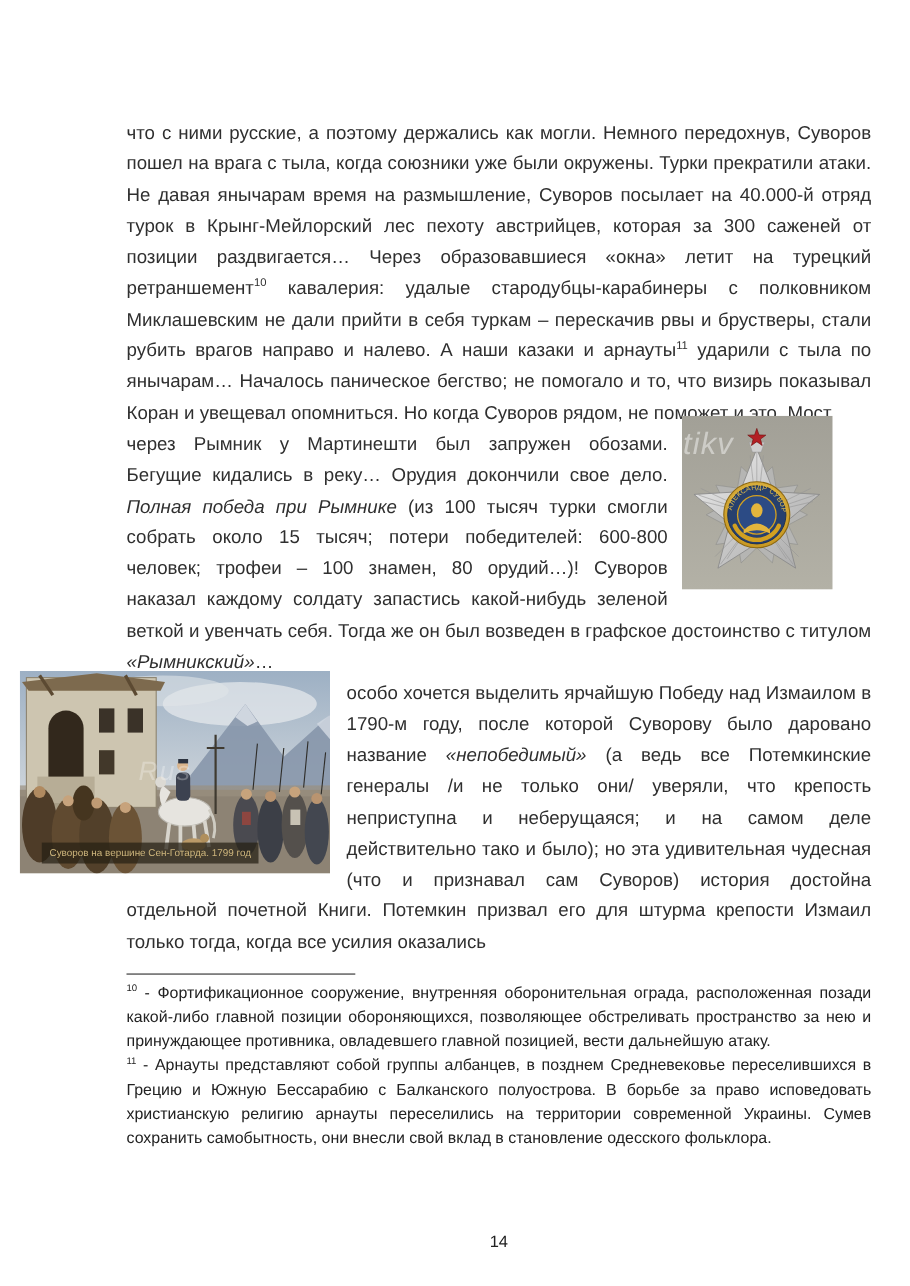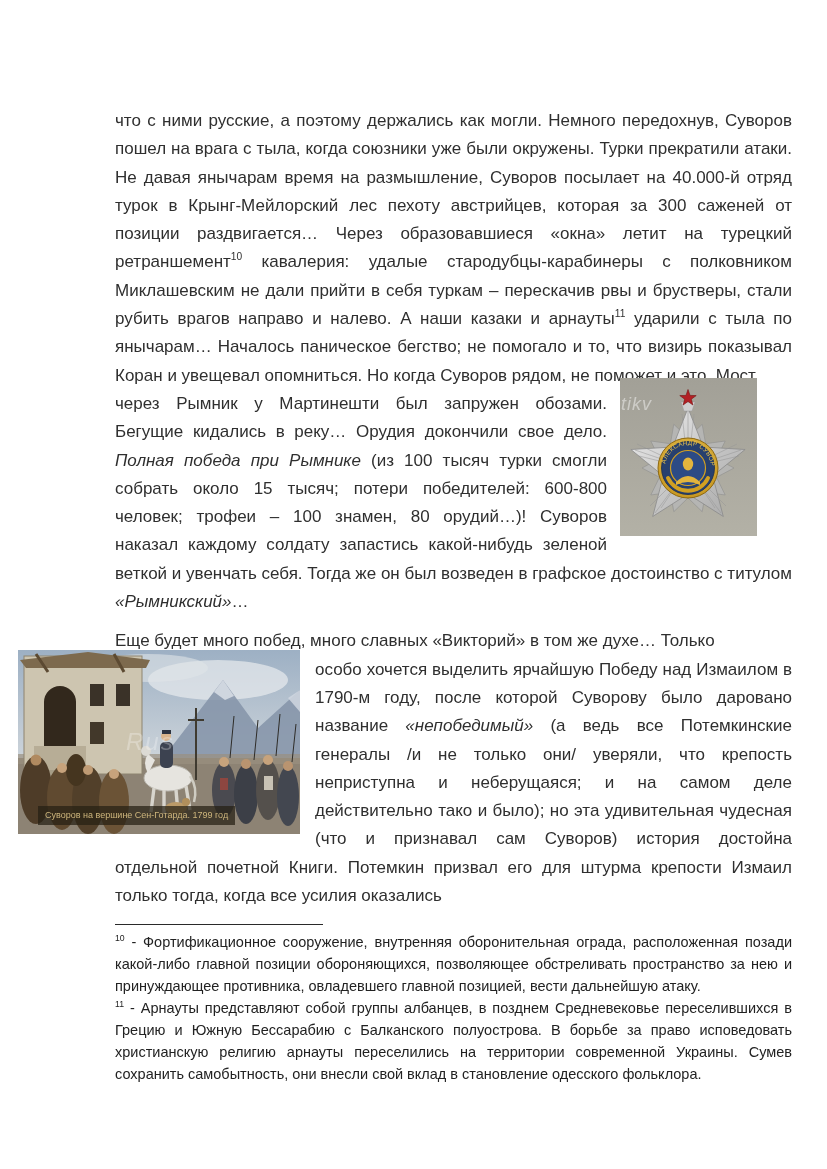--- a/index.html
+++ b/index.html
@@ -39,21 +39,21 @@
     float:left;
     width:282px;height:184px;
     margin:-6px 15px 8px -97px;
   }
   .fig svg{display:block;width:100%;height:100%;}
   .watermark{
     position:absolute;
     font-style:italic;
     pointer-events:none;
   }
-  .wm-medal{left:1px;top:12px;font-size:18px;color:rgba(255,255,255,0.45);letter-spacing:1px;}
+  .wm-medal{left:1px;top:12px;font-size:28px;color:rgba(255,255,255,0.45);letter-spacing:1px;}
   .wm-painting{left:108px;top:78px;font-size:24px;color:rgba(255,255,255,0.28);letter-spacing:2px;}
   .painting-caption{
     position:absolute;
     left:20px;bottom:9px;
     background:rgba(38,32,20,0.72);
     color:var(--caption-color,#cdb57c);
     font-size:9px;
     line-height:13px;
     padding:3px 7px;
     white-space:nowrap;
@@ -148,21 +148,20 @@
           <g>
             <path d="M61,24 L75,24 L72,33 L64,33 Z" fill="#cfcfcf" stroke="#9a9a9a" stroke-width="0.5"></path>
             <polygon points="68,11.5 70,17.4 76.2,17.6 71.3,21.2 72.9,27 68,23.5 63.1,27 64.7,21.2 59.8,17.6 66,17.4" fill="#b32025" stroke="#73100f" stroke-width="0.6"></polygon>
           </g>
         </svg>
         <span class="watermark wm-medal">tikv</span>
       </span>
       <span><span class="seg-n">через Рымник у Мартинешти был запружен обозами. Бегущие кидались в реку… Орудия докончили свое дело. </span><span class="seg-i">Полная победа при Рымнике</span><span class="seg-n"> (из 100 тысяч турки смогли собрать около 15 тысяч; потери победителей: 600-800 человек; трофеи – 100 знамен, 80 орудий…)! Суворов наказал каждому солдату запастись какой-нибудь зеленой веткой и увенчать себя. Тогда же он был возведен  в графское достоинство с титулом </span><span class="seg-i">«Рымникский»</span><span class="seg-n">…</span></span>
     </div>
 
-    <p class="body-par par-gap"><span class="seg-n">Еще будет много побед, много славных «Викторий» в том же духе… Только</span></p>
 
     <div class="body-par clearfix">
       <span class="fig fig-painting">
         <svg viewBox="0 0 282 184" xmlns="http://www.w3.org/2000/svg">
           <defs>
             <linearGradient id="sky" x1="0" y1="0" x2="0" y2="1">
               <stop offset="0" stop-color="#9db0c4"></stop>
                 <stop offset="0.6" stop-color="#cdd4da"></stop>
                 <stop offset="1" stop-color="#b9b4a6"></stop>
             </linearGradient>
@@ -256,13 +255,14 @@
       </span>
       <span><span class="seg-n">особо хочется выделить ярчайшую Победу над Измаилом в 1790-м году, после которой Суворову было даровано название </span><span class="seg-bi">«непобедимый»</span><span class="seg-n"> (а ведь все Потемкинские генералы /и не только они/ уверяли, что крепость неприступна и неберущаяся; и на самом деле действительно тако и было); но эта удивительная чудесная (что и признавал сам Суворов) история достойна отдельной почетной Книги. Потемкин призвал его для штурма крепости Измаил только тогда, когда все усилия оказались</span></span>
     </div>
 
     <hr class="footnote-sep">
 
     <div class="footnote"><span class="seg-sup">10</span><span class="seg-n"> - Фортификационное сооружение, внутренняя оборонительная ограда, расположенная позади какой-либо главной позиции обороняющихся, позволяющее обстреливать пространство за нею и принуждающее противника, овладевшего главной позицией, вести дальнейшую атаку.</span></div>
     <div class="footnote"><span class="seg-sup">11</span><span class="seg-n"> - Арнауты представляют собой группы албанцев, в позднем Средневековье переселившихся в Грецию и Южную Бессарабию с Балканского полуострова. В борьбе за право исповедовать христианскую религию арнауты переселились на территории современной Украины. Сумев сохранить самобытность, они внесли свой вклад в становление одесского фольклора.</span></div>
   </div>
 
+  <div class="page-number">14</div>
 </div>
 
 </body></html>

